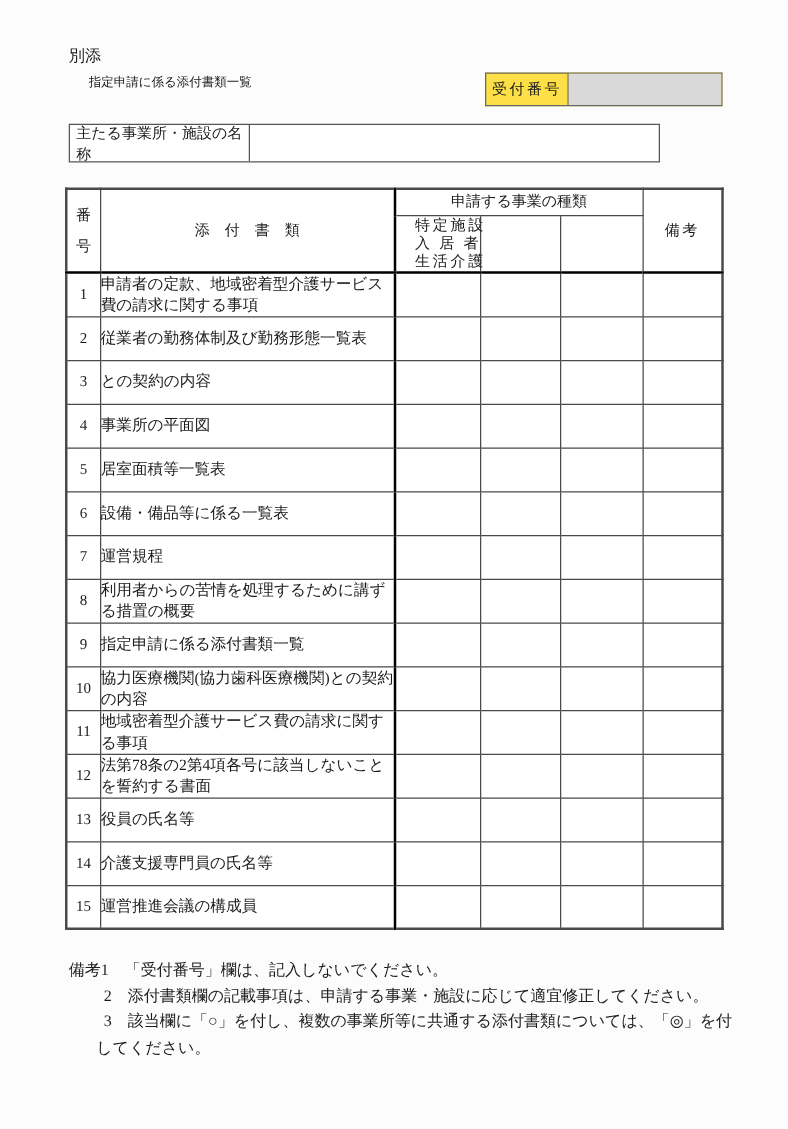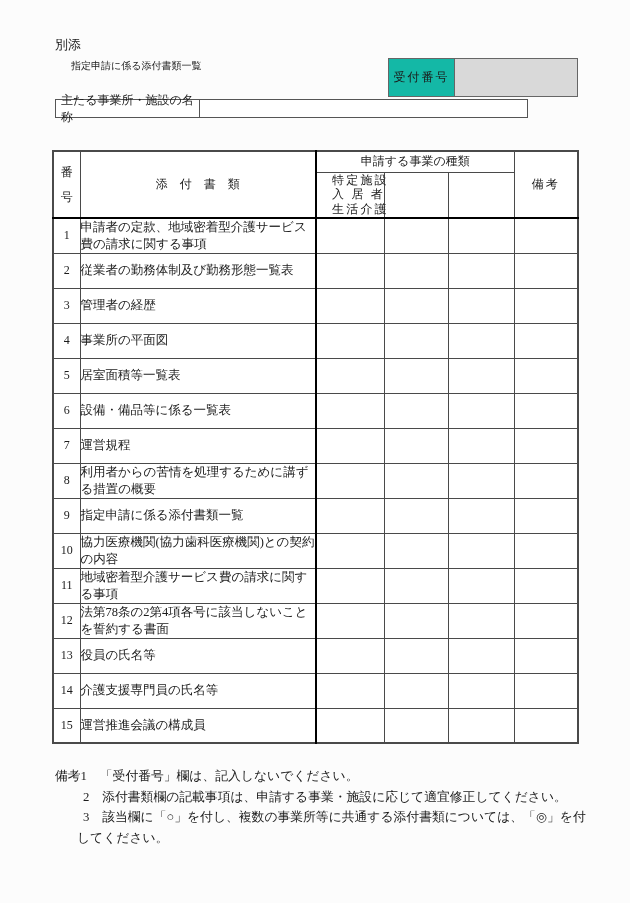--- a/index.html
+++ b/index.html
@@ -7,28 +7,28 @@
     width:630px; height:903px; position:relative;
     background:#fcfcfc; color:#1b1b1b;
     font-family:"Liberation Serif","DejaVu Serif",serif;
     -webkit-font-smoothing:antialiased;
   }
   .abs { position:absolute; }
   
   .attachment { left:55px; top:36px; font-size:13px; }
   .title { left:71px; top:59px; font-size:10px; }
   
-  .reception { left:388px; top:58px; width:190px; height:39px; display:flex;
-               border:1px solid #666; box-sizing:border-box; background:#14b8a6; }
+  .reception { left:388px; top:58px; width:190px; height:27px; display:flex;
+               border:1px solid #666; box-sizing:border-box; background:#fde047; }
   .reception .lbl { width:66px; border-right:1px solid #666; box-sizing:border-box;
                     display:flex; align-items:center; justify-content:center;
                     font-size:12px; letter-spacing:2px; }
   .reception .val { flex:1; }
   
-  .namebox { left:55px; top:99px; width:473px; height:19px; display:flex;
+  .namebox { left:55px; top:99px; width:473px; height:31px; display:flex;
              border:1px solid #555; box-sizing:border-box; background:#fff; }
   .namebox .lbl { width:144px; border-right:1px solid #555; box-sizing:border-box;
                   display:flex; align-items:center; padding-left:5px; font-size:12px; }
   .namebox .val { flex:1; }
   
   table.doc { position:absolute; left:52px; top:150px; width:525px;
               border-collapse:collapse; table-layout:fixed; background:#fff;
               border:2px solid #4a4a4a; }
   .doc th, .doc td { border:1px solid #4a4a4a; font-weight:normal; padding:0;
                      box-sizing:border-box; }
@@ -106,21 +106,21 @@
     <tr>
       <td class="c-no">2</td>
       <td class="c-doc">従業者の勤務体制及び勤務形態一覧表</td>
       <td class="thickL"></td>
       <td></td>
       <td></td>
       <td></td>
     </tr>
     <tr>
       <td class="c-no">3</td>
-      <td class="c-doc">管理者の経歴</td>
+      <td class="c-doc">との契約の内容</td>
       <td class="thickL"></td>
       <td></td>
       <td></td>
       <td></td>
     </tr>
     <tr>
       <td class="c-no">4</td>
       <td class="c-doc">事業所の平面図</td>
       <td class="thickL"></td>
       <td></td>

